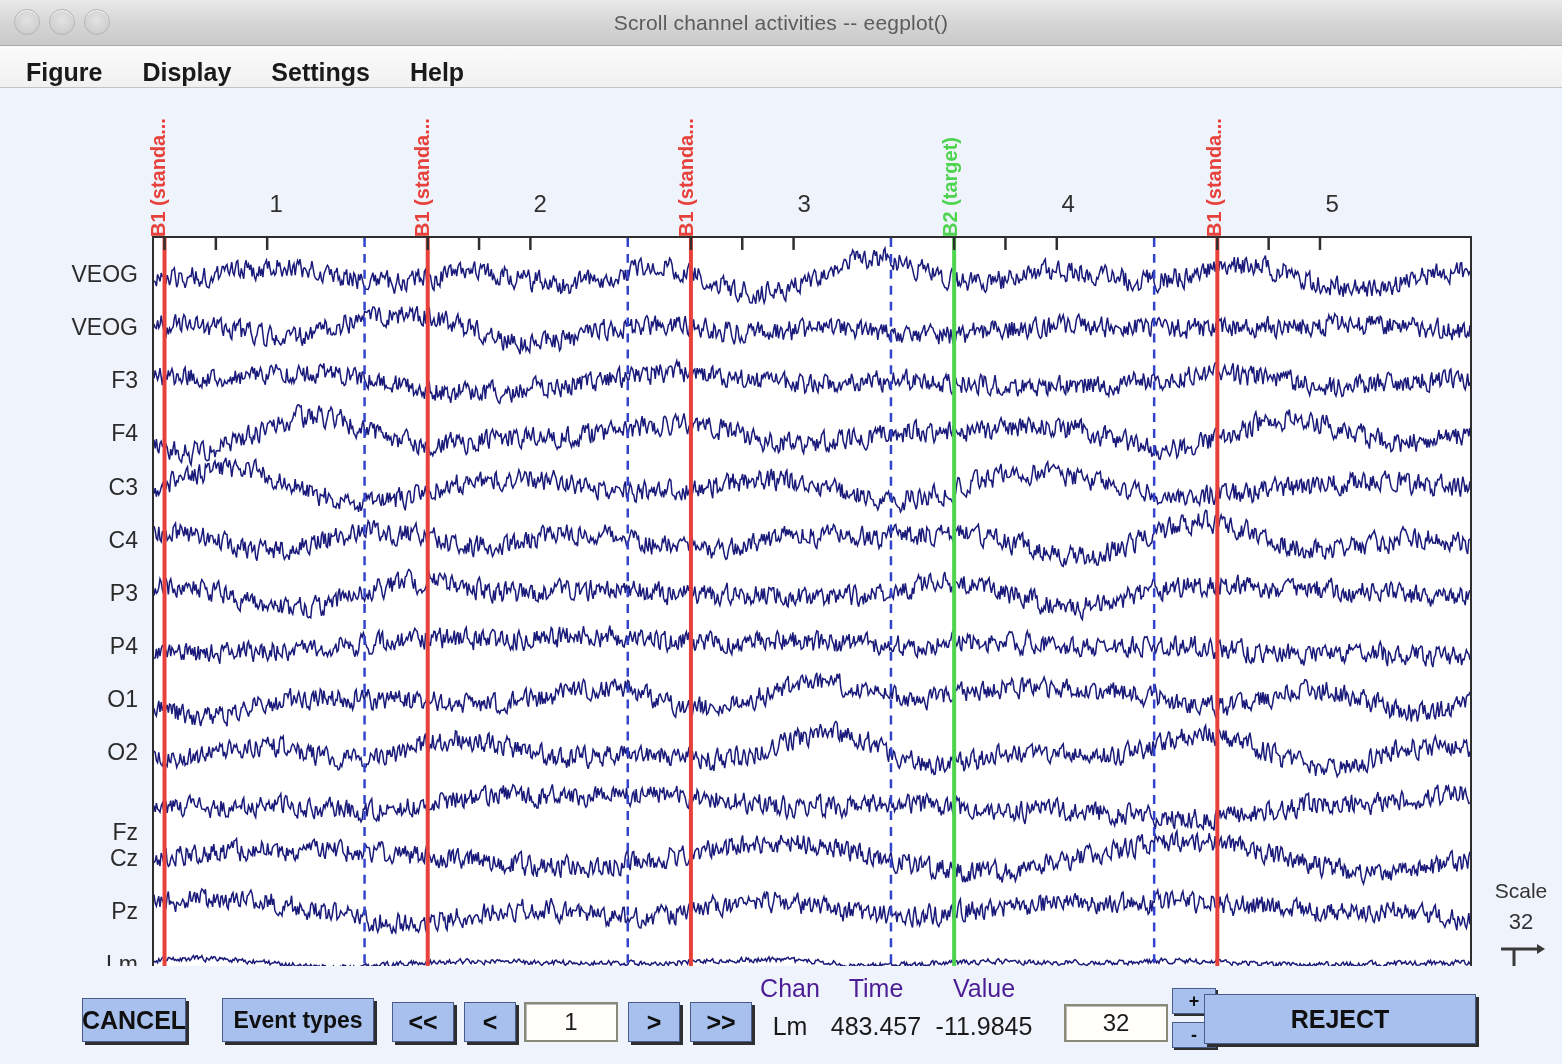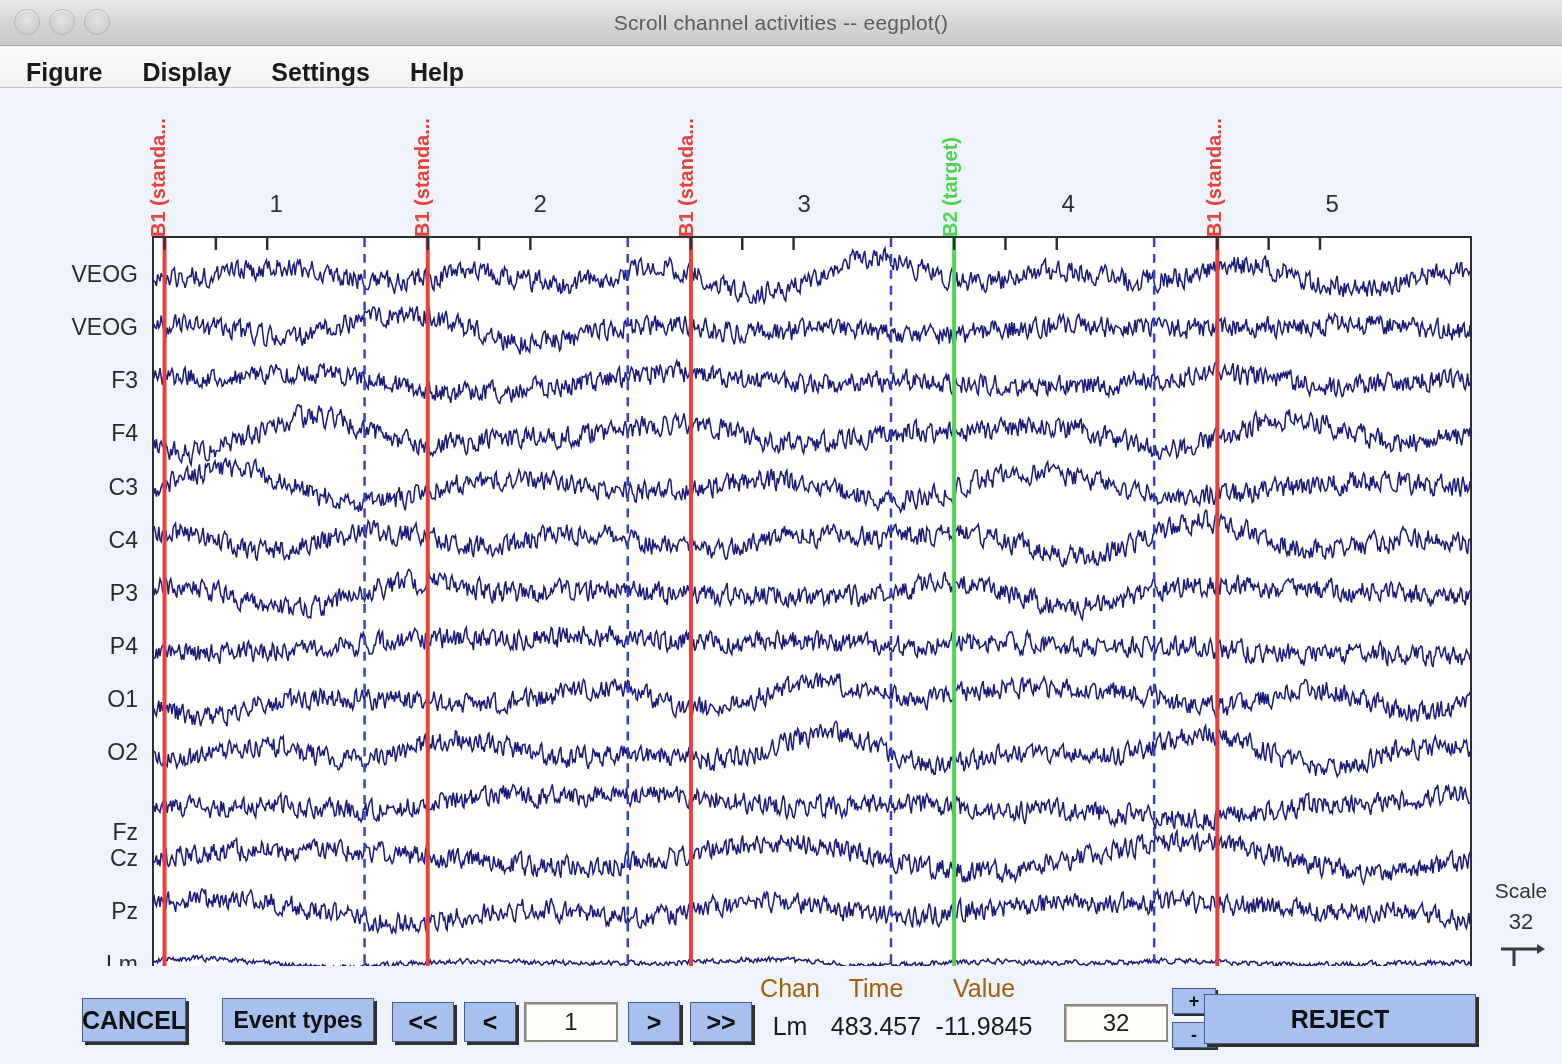--- a/index.html
+++ b/index.html
@@ -106,21 +106,21 @@
   }
   .txtfield{
     position:absolute;background:#fffef8;
     border:2px solid #8a8a7a;
     box-shadow:1px 1px 0 #bdbdbd inset;
     font-size:24px;color:#1a1a1a;
     display:flex;align-items:center;justify-content:center;
     box-sizing:border-box;
   }
   .hdr{
-    position:absolute;font-size:25px;color:#a16207;
+    position:absolute;font-size:25px;color:#4c1d95;
     transform:translateX(-50%);white-space:nowrap;
   }
   .val{
     position:absolute;font-size:25px;color:#1a1a1a;
     transform:translateX(-50%);white-space:nowrap;
   }
   .stepbtn{
     position:absolute;background:#a8c0ee;
     border:1px solid #4a5d8a;
     box-shadow:2px 2px 0 #2f2f2f;

